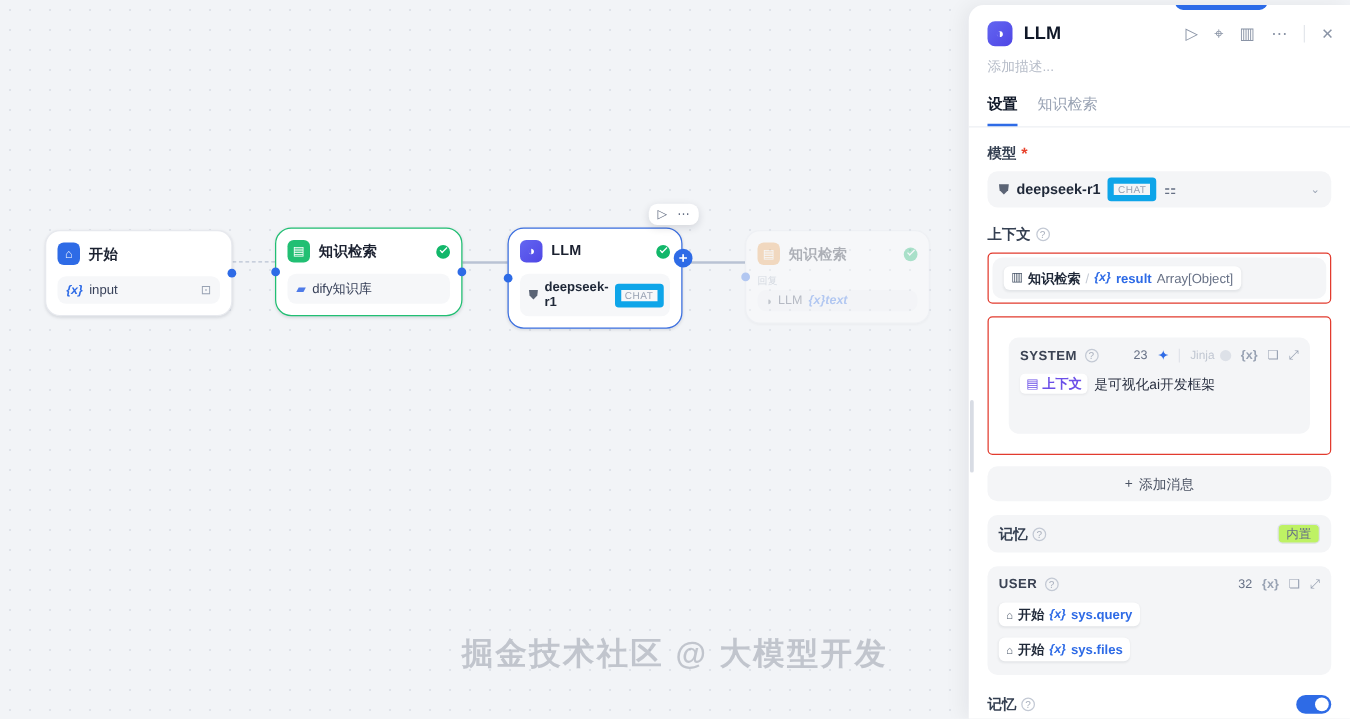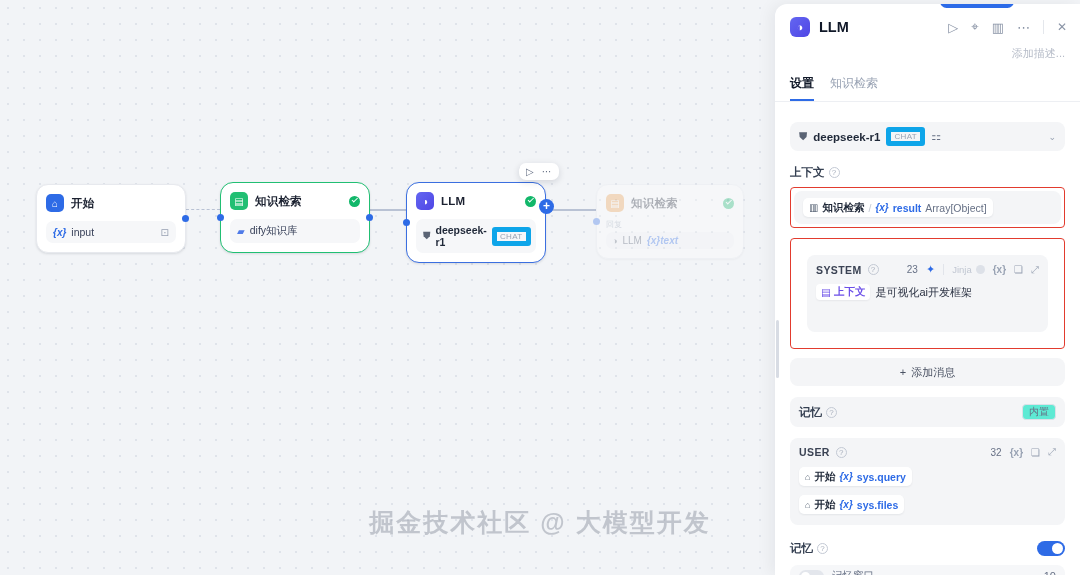--- a/index.html
+++ b/index.html
@@ -102,21 +102,21 @@
     width: 20px; height: 20px; border-radius: 6px;
     background: linear-gradient(135deg,#6366F1,#4F46E5);
     display: flex; align-items: center; justify-content: center;
     color: #fff; font-size: 11px; flex: none;
   }
   .p-title { font-size: 14.5px; font-weight: bold; color: #101828; margin-left: 9px; }
   .p-actions { margin-left: auto; display: flex; align-items: center; gap: 13px; color: #8A94A6; }
   .p-actions .ia { cursor: pointer; display: flex; align-items: center; }
   .p-div { width: 1px; height: 14px; background: #E4E7EC; }
 
-  .p-desc { font-size: 11px; color: #B6BCC8; padding: 0 15px; margin-top: -4px; text-align: right; }
+  .p-desc { font-size: 11px; color: #B6BCC8; padding: 0 15px; margin-top: -4px; }
 
   .p-tabs { display: flex; gap: 16px; padding: 0 15px; margin-top: 14px;
             border-bottom: 1px solid #EDEFF3; }
   .p-tab { font-size: 12px; color: #98A2B3; padding-bottom: 7px; cursor: pointer; }
   .p-tab.on { color: #101828; font-weight: bold; border-bottom: 2px solid #2E6BE6; }
 
   .sec-label { font-size: 11.5px; font-weight: bold; color: #354052;
                display: flex; align-items: center; gap: 4px; }
   .req { color: #E8422C; font-size: 13px; line-height: 8px; }
   .qm {
@@ -171,21 +171,21 @@
     display: flex; align-items: center; justify-content: center; gap: 5px;
     font-size: 11px; color: #4A5263; cursor: pointer;
   }
 
   .pill-row {
     height: 30px; background: #F4F5F7; border-radius: 8px;
     display: flex; align-items: center; padding: 0 9px;
   }
   .builtin {
     margin-left: auto; font-size: 10px; color: #667085;
-    border: 1px solid #DDE1E8; border-radius: 4px; padding: 0 6px; background:#5eead4;
+    border: 1px solid #DDE1E8; border-radius: 4px; padding: 0 6px; background:#bef264;
   }
 
   .user-box { background: #F4F5F7; border-radius: 8px; padding: 8px 9px 11px; }
   .user-line { display: flex; align-items: center; margin-top: 9px; }
   .u-pill {
     display: inline-flex; align-items: center; gap: 4px; background: #fff;
     border-radius: 5px; padding: 2.5px 6px; font-size: 10.5px;
     box-shadow: 0 1px 2px rgba(16,24,40,.07);
   }
   .u-node { color: #1F2838; font-weight: bold; }
@@ -312,20 +312,24 @@
 
     <div class="p-desc">添加描述...</div>
 
     <div class="p-tabs">
       <div class="p-tab on">设置</div>
       <div class="p-tab">知识检索</div>
     </div>
 
     <div class="p-pad" style="padding-top:13px;">
 
+      <div class="sec-label">
+        <span>模型</span>
+        <span class="req">*</span>
+      </div>
       <div class="model-row">
         <span style="font-size:11px;color:#5B6475;">⛊</span>
         <span class="model-name">deepseek-r1</span>
         <span class="chip-chat">CHAT</span>
         <span style="color:#667085;font-size:11px;">⚏</span>
         <span class="chev">⌄</span>
       </div>
 
       <div class="sec-label" style="margin-top:14px;">
         <span>上下文</span>

